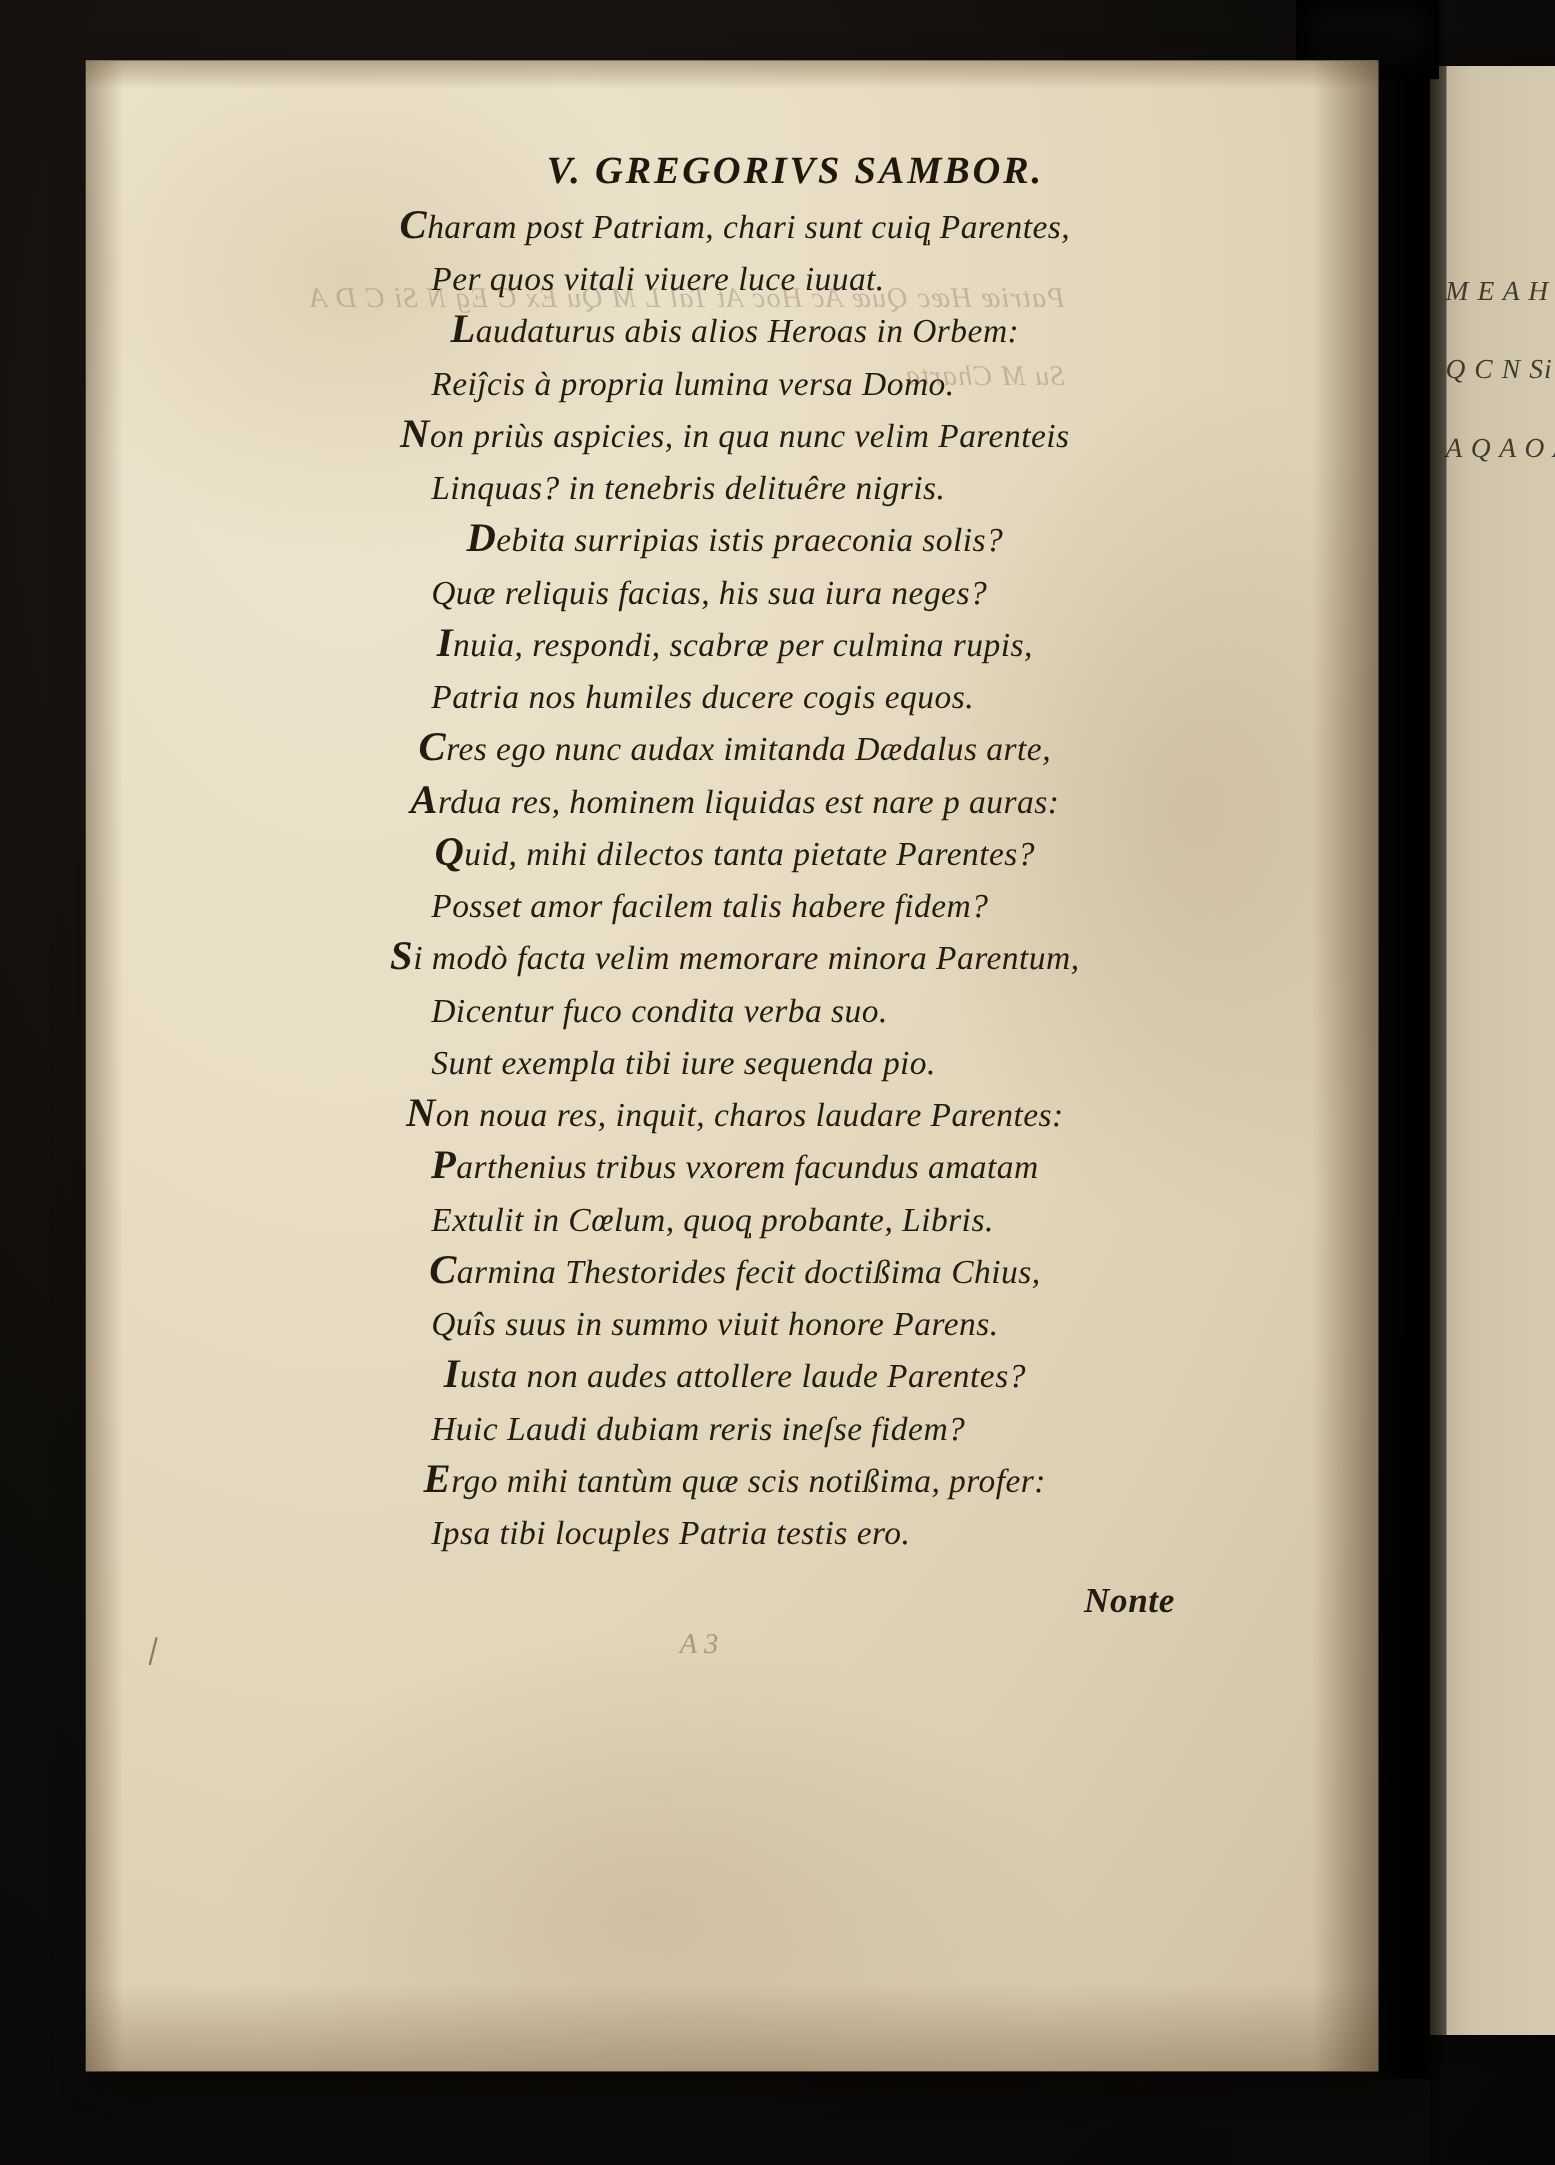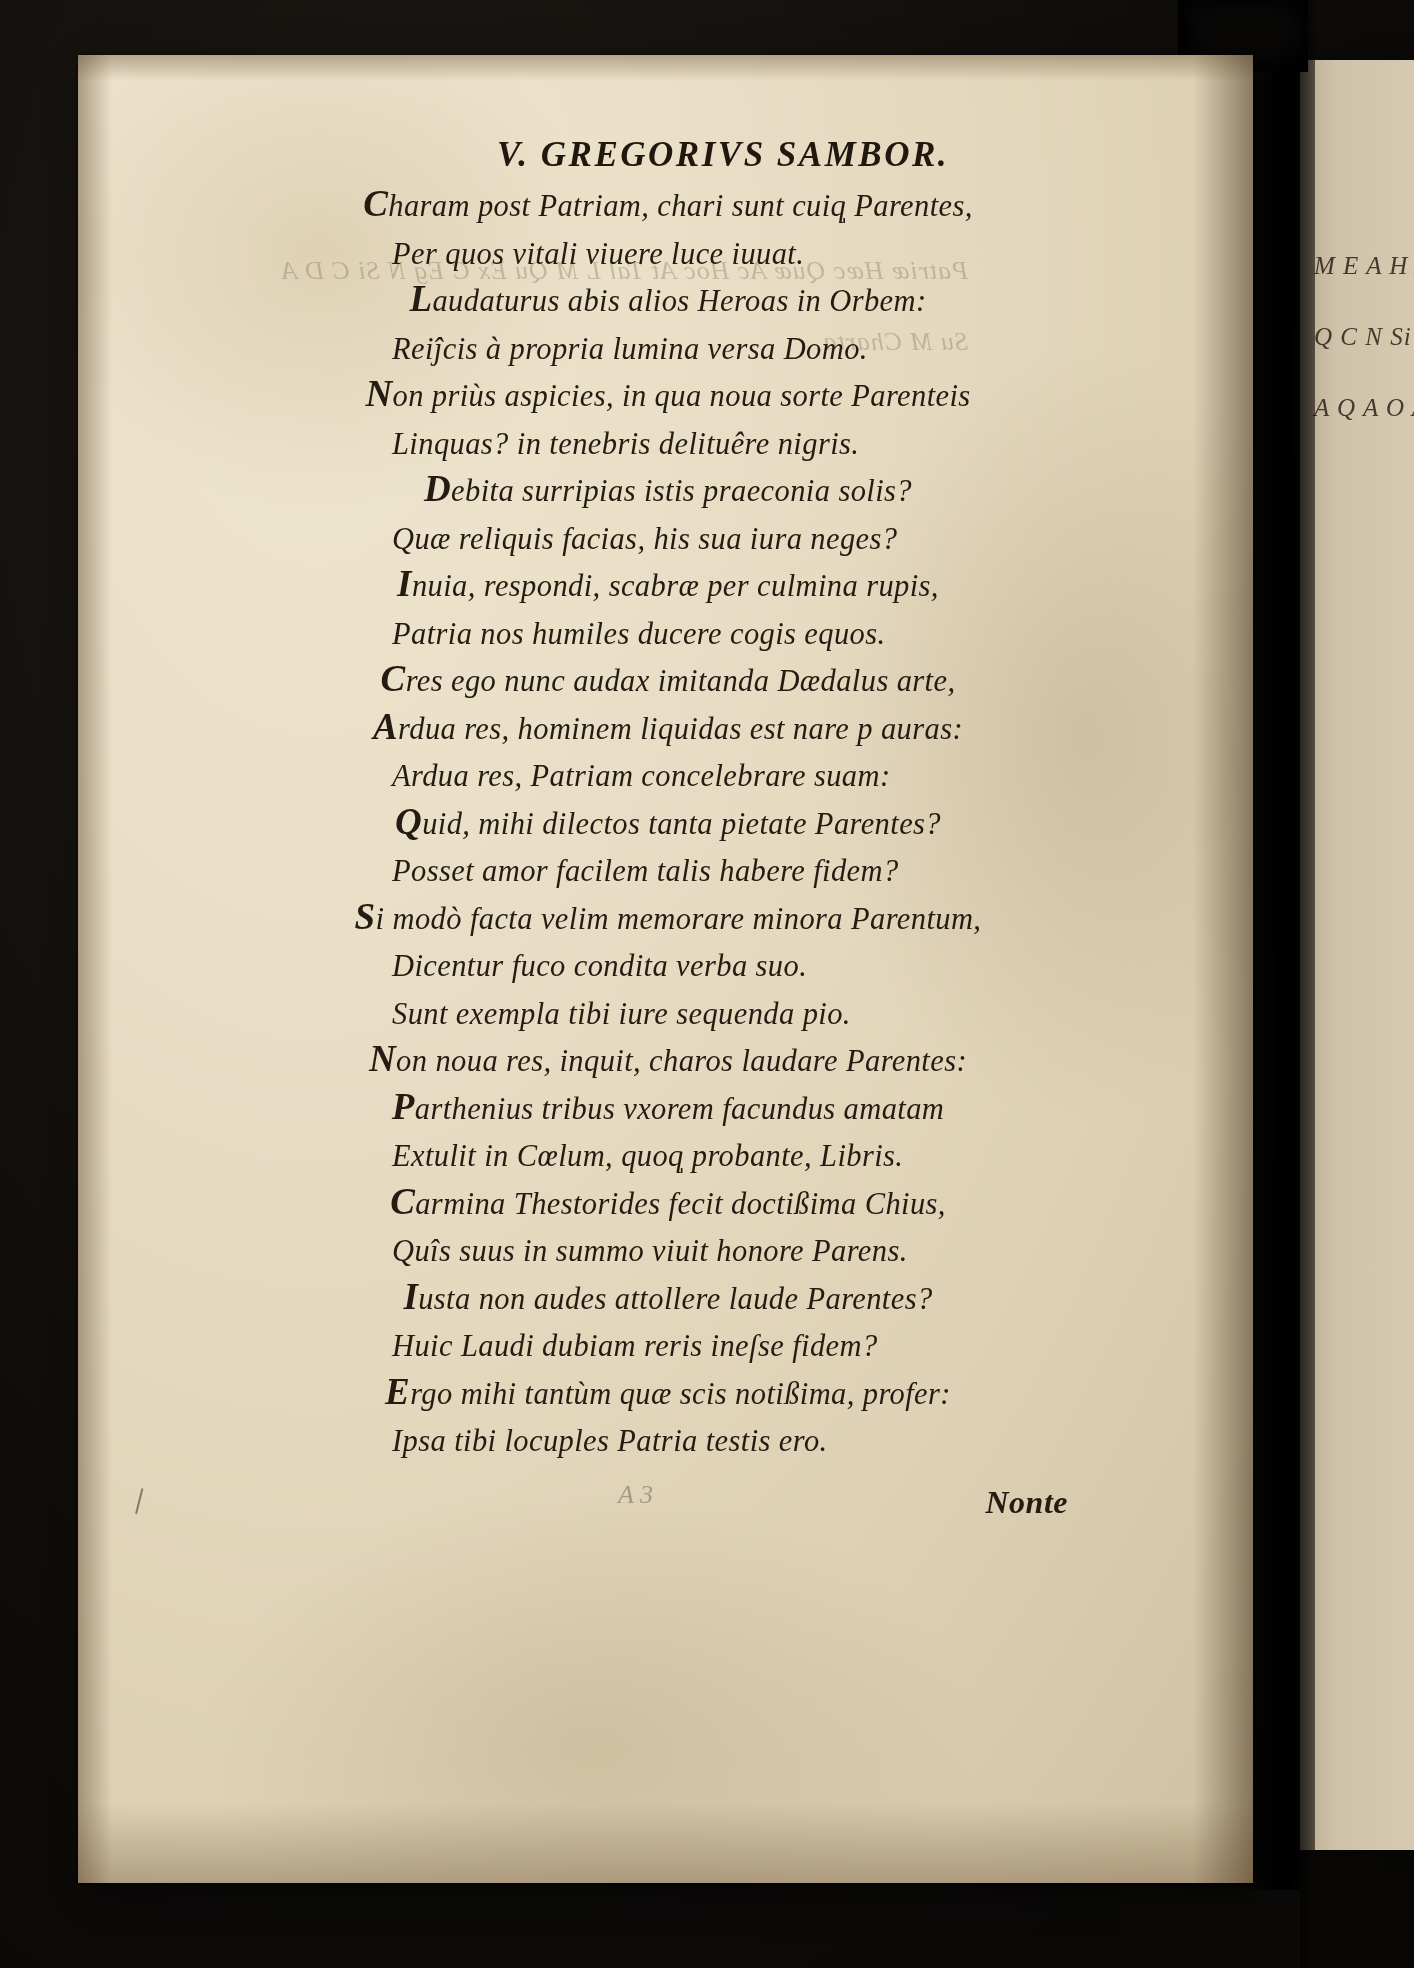--- a/index.html
+++ b/index.html
@@ -235,29 +235,28 @@
 
     <div id="bleed">Patriæ  Hæc  Quæ  Ac  Hoc  At  Tal  L  M  Qu  Ex  C  Eg  N  Si  C  D  A  Su  M  Charta</div>
 
     <div id="textblock">
       <h1 id="heading">V. GREGORIVS SAMBOR.</h1>
       <div id="poem">
           <div class="line odd"><span class="drop">C</span><span>haram post Patriam, chari sunt cuiq̩ Parentes,</span></div>
           <div class="line even"><span>Per quos vitali viuere luce iuuat.</span></div>
           <div class="line odd"><span class="drop">L</span><span>audaturus abis alios Heroas in Orbem:</span></div>
           <div class="line even"><span>Reiĵcis à propria lumina versa Domo.</span></div>
-          <div class="line odd"><span class="drop">N</span><span>on priùs aspicies, in qua noua sorte Parenteis</span></div>
+          <div class="line odd"><span class="drop">N</span><span>on priùs aspicies, in qua nunc velim Parenteis</span></div>
           <div class="line even"><span>Linquas? in tenebris delituêre nigris.</span></div>
           <div class="line odd"><span class="drop">D</span><span>ebita surripias istis praeconia solis?</span></div>
           <div class="line even"><span>Quæ reliquis facias, his sua iura neges?</span></div>
           <div class="line odd"><span class="drop">I</span><span>nuia, respondi, scabræ per culmina rupis,</span></div>
           <div class="line even"><span>Patria nos humiles ducere cogis equos.</span></div>
           <div class="line odd"><span class="drop">C</span><span>res ego nunc audax imitanda Dædalus arte,</span></div>
           <div class="line odd"><span class="drop">A</span><span>rdua res, hominem liquidas est nare p auras:</span></div>
-          <div class="line even"><span>Ardua res, Patriam concelebrare suam:</span></div>
           <div class="line odd"><span class="drop">Q</span><span>uid, mihi dilectos tanta pietate Parentes?</span></div>
           <div class="line even"><span>Posset amor facilem talis habere fidem?</span></div>
           <div class="line odd"><span class="drop">S</span><span>i modò facta velim memorare minora Parentum,</span></div>
           <div class="line even"><span>Dicentur fuco condita verba suo.</span></div>
           <div class="line even"><span>Sunt exempla tibi iure sequenda pio.</span></div>
           <div class="line odd"><span class="drop">N</span><span>on noua res, inquit, charos laudare Parentes:</span></div>
           <div class="line odd"><span class="drop">P</span><span>arthenius tribus vxorem facundus amatam</span></div>
           <div class="line even"><span>Extulit in Cœlum, quoq̩ probante, Libris.</span></div>
           <div class="line odd"><span class="drop">C</span><span>armina Thestorides fecit doctißima Chius,</span></div>
           <div class="line even"><span>Quîs suus in summo viuit honore Parens.</span></div>

